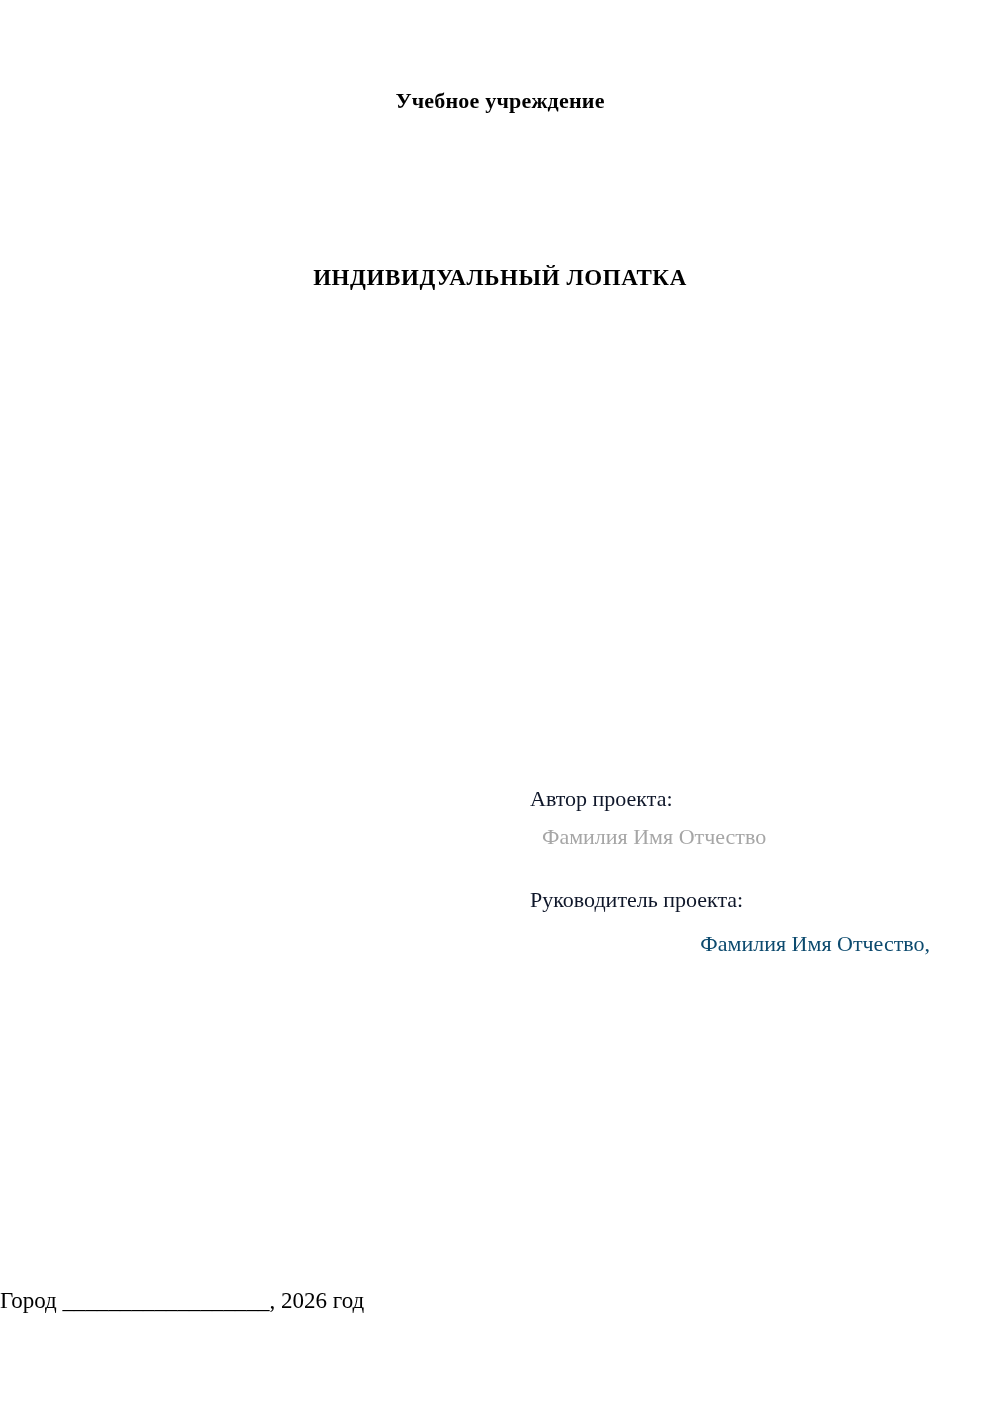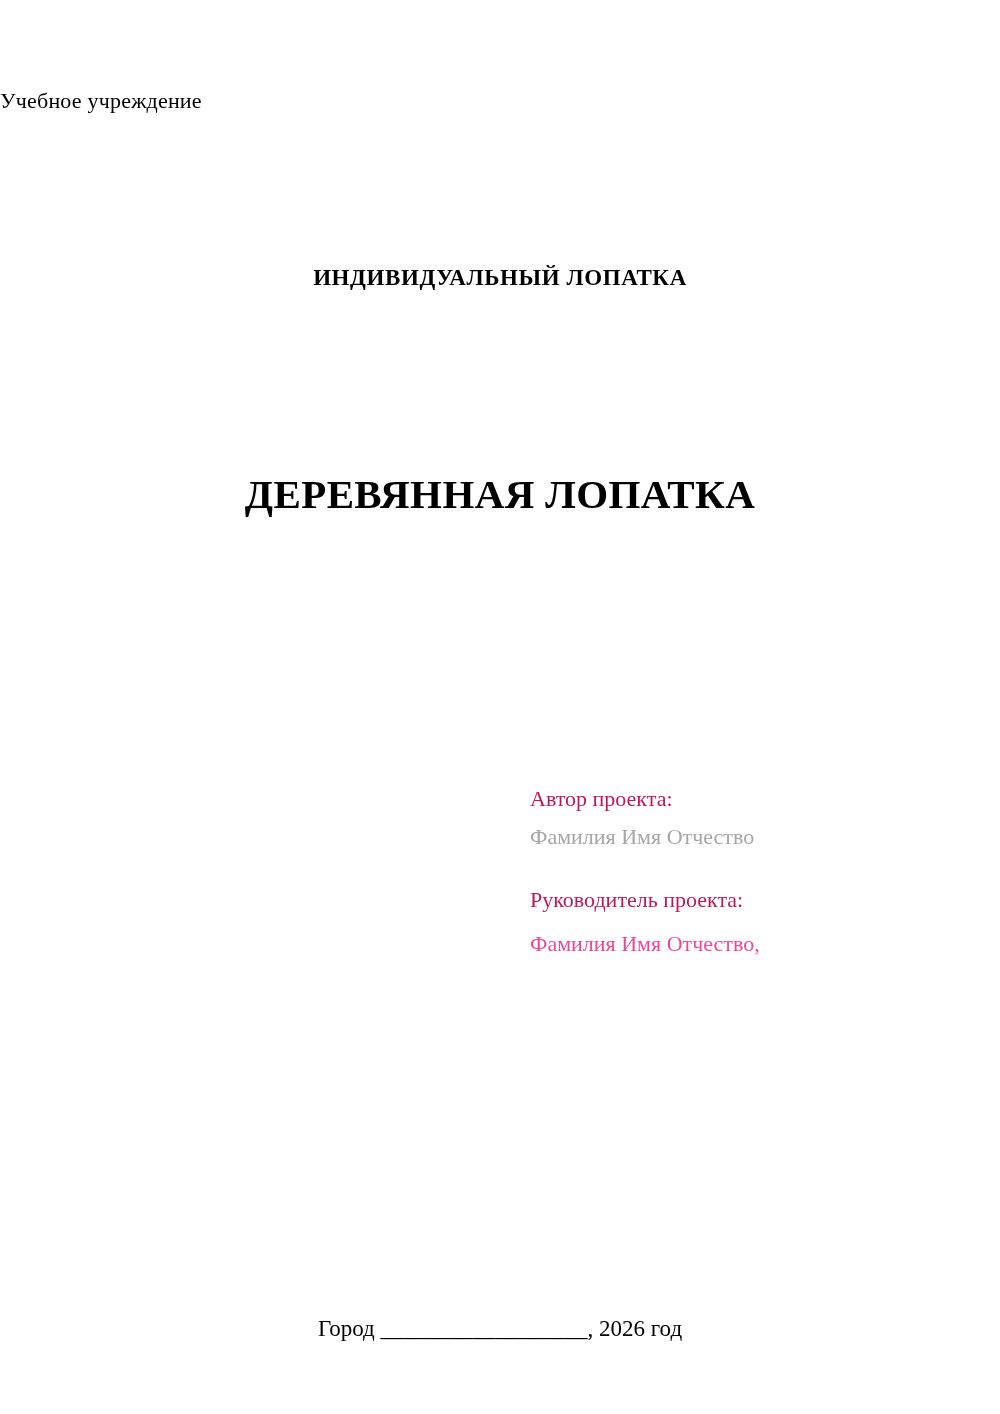--- a/index.html
+++ b/index.html
@@ -18,23 +18,23 @@
     margin: 0 auto;
     background: #ffffff;
     box-sizing: border-box;
     overflow: hidden;
   }
   .institution {
     position: absolute;
     top: 88px;
     left: 0;
     width: 100%;
-    text-align: left;
+    text-align: center;
     font-size: 22px;
-    font-weight: normal;
+    font-weight: bold;
     letter-spacing: 0.2px;
   }
   .doc-type {
     position: absolute;
     top: 265px;
     left: 0;
     width: 100%;
     text-align: center;
     font-size: 23px;
     font-weight: bold;
@@ -53,56 +53,54 @@
   .signature-block {
     position: absolute;
     top: 786px;
     left: 530px;
     width: 400px;
     font-size: 22px;
     line-height: 1.0;
   }
   .sig-label {
     font-size: 22px;
-    color: #be185d;
+    color: #0f172a;
     margin: 0 0 12px 0;
     line-height: 1.2;
   }
   .sig-value {
     font-size: 22px;
     color: #a6a6a6;
-    margin: 0 0 36px 0;
+    margin: 0 0 36px 12px;
     line-height: 1.2;
   }
   .sig-value-multiline {
     font-size: 22px;
-    color: #ec4899;
+    color: #0c4a6e;
     line-height: 1.75;
     margin: 0;
+    text-align: right;
   }
   .footer {
     position: absolute;
     top: 1288px;
     left: 0;
     width: 100%;
-    text-align: center;
     font-size: 23px;
-    margin-top: 28px;
   }
 </style>
 </head>
 <body>
 
 <div class="page">
 
   <div class="institution">Учебное учреждение</div>
 
   <div class="doc-type">ИНДИВИДУАЛЬНЫЙ ЛОПАТКА</div>
 
-  <h1 class="doc-title">ДЕРЕВЯННАЯ ЛОПАТКА</h1>
 
   <div class="signature-block">
     <p class="sig-label">Автор проекта:</p>
     <p class="sig-value">Фамилия Имя Отчество</p>
     <p class="sig-label">Руководитель проекта:</p>
     <div class="sig-value-multiline">
       <div>Фамилия Имя Отчество,</div>
     </div>
   </div>
 

